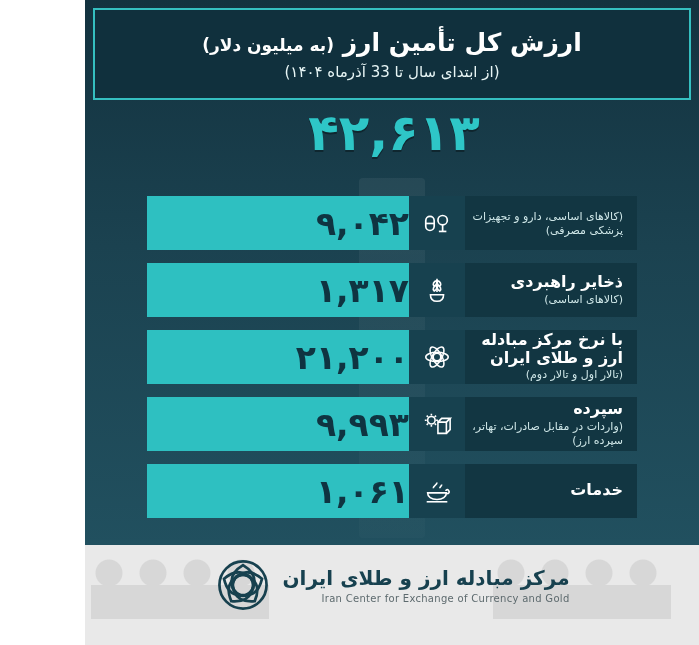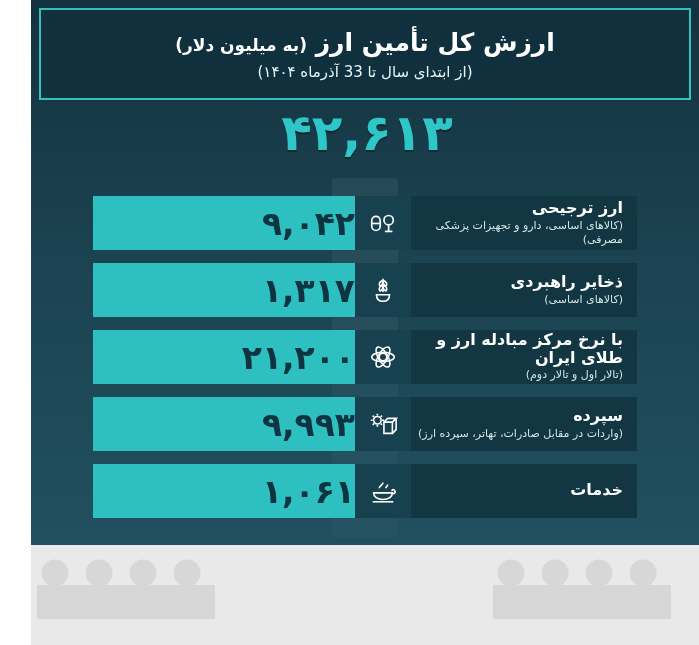--- a/index.html
+++ b/index.html
@@ -5,21 +5,21 @@
   html, body {
     margin: 0;
     padding: 0;
     background: #ffffff;
   }
   body {
     font-family: "DejaVu Sans", "Liberation Sans", sans-serif;
   }
   .poster {
     position: relative;
-    width: 668px;
+    width: 614px;
     height: 645px;
     overflow: hidden;
     background: #0e2a38;
   }
   
   .bg-top {
     position: absolute;
     left: 0; top: 0; right: 0;
     height: 545px;
     background: linear-gradient(180deg, #13323f 0%, #1b4250 45%, #21505f 100%);
@@ -207,21 +207,20 @@
     </div>
     <div class="title-sub2">(از ابتدای سال تا 33 آذرماه ۱۴۰۴)</div>
   </div>
 
   <div class="total">۴۲,۶۱۳</div>
 
   <div class="rows">
 
     <div class="row">
       <div class="label-box">
-        <div class="label-main">ارز ترجیحی</div>
         <div class="label-sub">(کالاهای اساسی، دارو و تجهیزات پزشکی مصرفی)</div>
       </div>
       <div class="icon-box">
         <span>
           <svg class="icon-svg" viewBox="0 0 32 32" fill="none" stroke="#ffffff" stroke-width="1.8">
             <rect x="4" y="9" width="9" height="15" rx="4.5"></rect>
             <line x1="4" y1="16.5" x2="13" y2="16.5"></line>
             <circle cx="22" cy="13" r="5"></circle>
             <line x1="22" y1="18" x2="22" y2="25"></line>
             <line x1="18" y1="25" x2="26" y2="25"></line>
@@ -312,13 +311,29 @@
           </svg>
         </span>
       </div>
       <div class="value-box">
         <span class="value">۱,۰۶۱</span>
       </div>
     </div>
 
   </div>
 
+  <div class="footer">
+    <div class="footer-text">
+      <div class="footer-fa">مرکز مبادله ارز و طلای ایران</div>
+      <div class="footer-en">Iran Center for Exchange of Currency and Gold</div>
+    </div>
+    <span class="mark">
+      <svg viewBox="0 0 64 64" width="58" height="58" fill="none" stroke="#17414f" stroke-width="3">
+        <circle cx="32" cy="32" r="26"></circle>
+        <path d="M32 10 C42 16 46 24 44 32 C42 40 36 44 32 44 C28 44 22 40 20 32 C18 24 22 16 32 10 Z" transform="rotate(0 32 32)"></path>
+        <path d="M32 10 C42 16 46 24 44 32 C42 40 36 44 32 44 C28 44 22 40 20 32 C18 24 22 16 32 10 Z" transform="rotate(72 32 32)"></path>
+        <path d="M32 10 C42 16 46 24 44 32 C42 40 36 44 32 44 C28 44 22 40 20 32 C18 24 22 16 32 10 Z" transform="rotate(144 32 32)"></path>
+        <path d="M32 10 C42 16 46 24 44 32 C42 40 36 44 32 44 C28 44 22 40 20 32 C18 24 22 16 32 10 Z" transform="rotate(216 32 32)"></path>
+        <path d="M32 10 C42 16 46 24 44 32 C42 40 36 44 32 44 C28 44 22 40 20 32 C18 24 22 16 32 10 Z" transform="rotate(288 32 32)"></path>
+      </svg>
+    </span>
+  </div>
 </div>
 
 </body></html>

